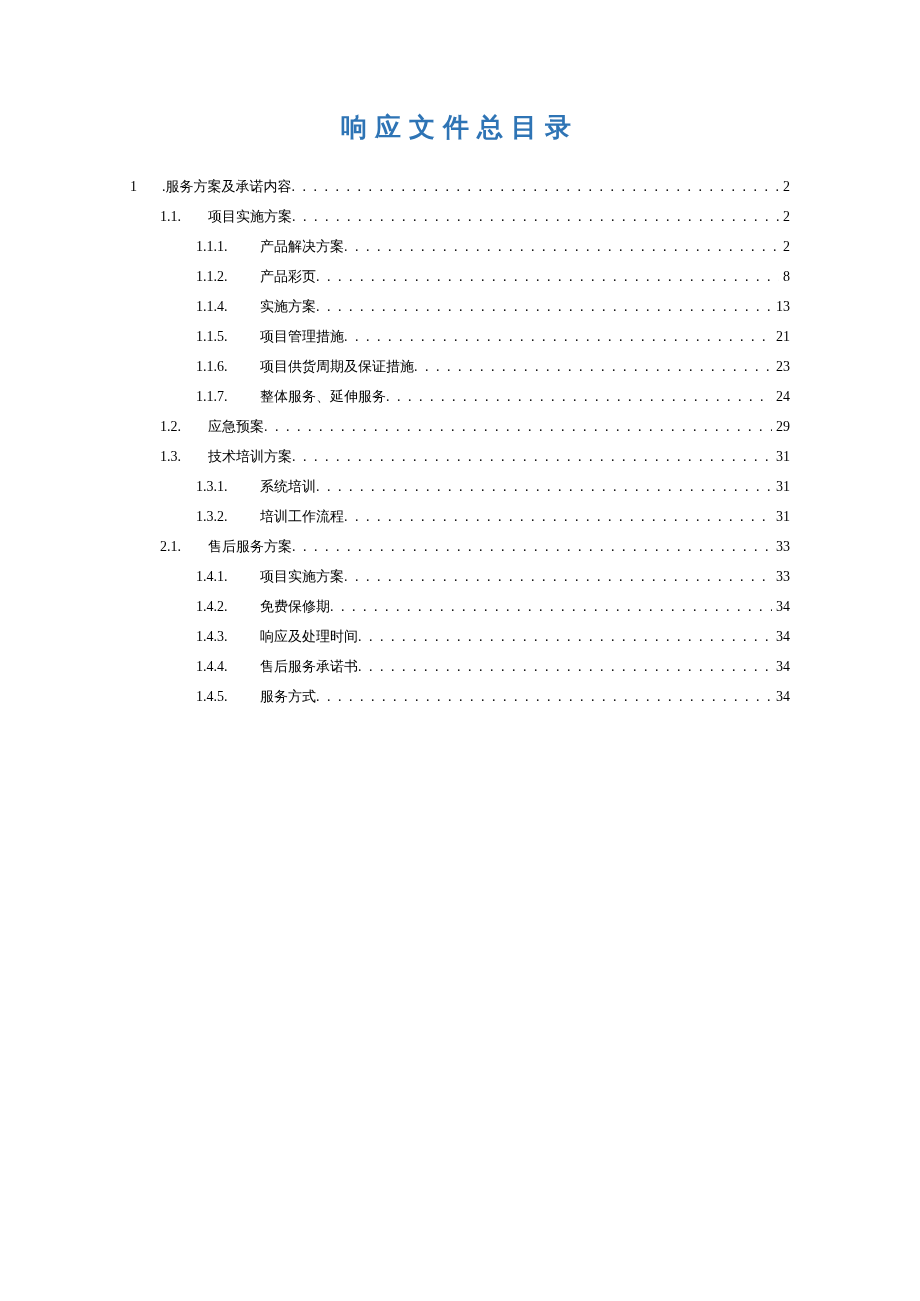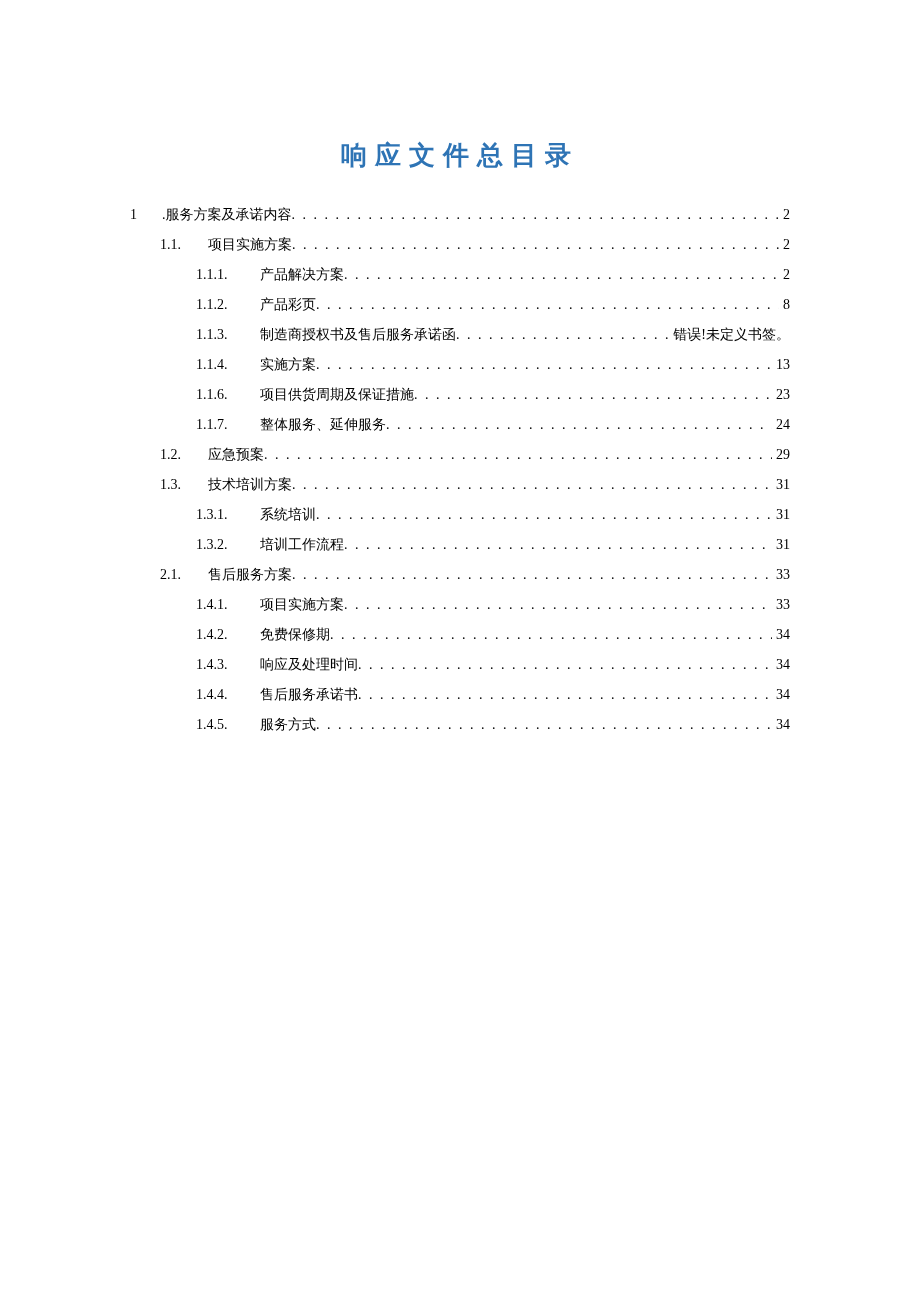--- a/index.html
+++ b/index.html
@@ -12,21 +12,20 @@
       color: #000;
       font-size: 14px;
     }
     .title {
       text-align: center;
       color: #2e74b5;
       font-size: 26px;
       letter-spacing: 8px;
       font-family: "SimSun", "宋体", serif;
       margin-bottom: 28px;
-      margin-top: 28px;
     }
     .toc { line-height: 2.0; }
     .row {
       display: flex;
       align-items: baseline;
       white-space: nowrap;
       margin-bottom: 2px;
     }
     .num { flex: 0 0 auto; }
     .lbl { flex: 0 0 auto; }
@@ -71,30 +70,30 @@
       <span class="dots"></span>
       <span class="pg">2</span>
     </div>
     <div class="row lvl3">
       <span class="num">1.1.2.</span>
       <span class="lbl">产品彩页</span>
       <span class="dots"></span>
       <span class="pg">8</span>
     </div>
     <div class="row lvl3">
-      <span class="num">1.1.3.</span>
-      <span class="lbl">制造商授权书及售后服务承诺函</span>
-      <span class="dots"></span>
-      <span class="pg">错误!未定义书签。</span>
-    </div>
-    <div class="row lvl3">
       <span class="num">1.1.4.</span>
       <span class="lbl">实施方案</span>
       <span class="dots"></span>
       <span class="pg">13</span>
+    </div>
+    <div class="row lvl3">
+      <span class="num">1.1.5.</span>
+      <span class="lbl">项目管理措施</span>
+      <span class="dots"></span>
+      <span class="pg">21</span>
     </div>
     <div class="row lvl3">
       <span class="num">1.1.6.</span>
       <span class="lbl">项目供货周期及保证措施</span>
       <span class="dots"></span>
       <span class="pg">23</span>
     </div>
     <div class="row lvl3">
       <span class="num">1.1.7.</span>
       <span class="lbl">整体服务、延伸服务</span>

